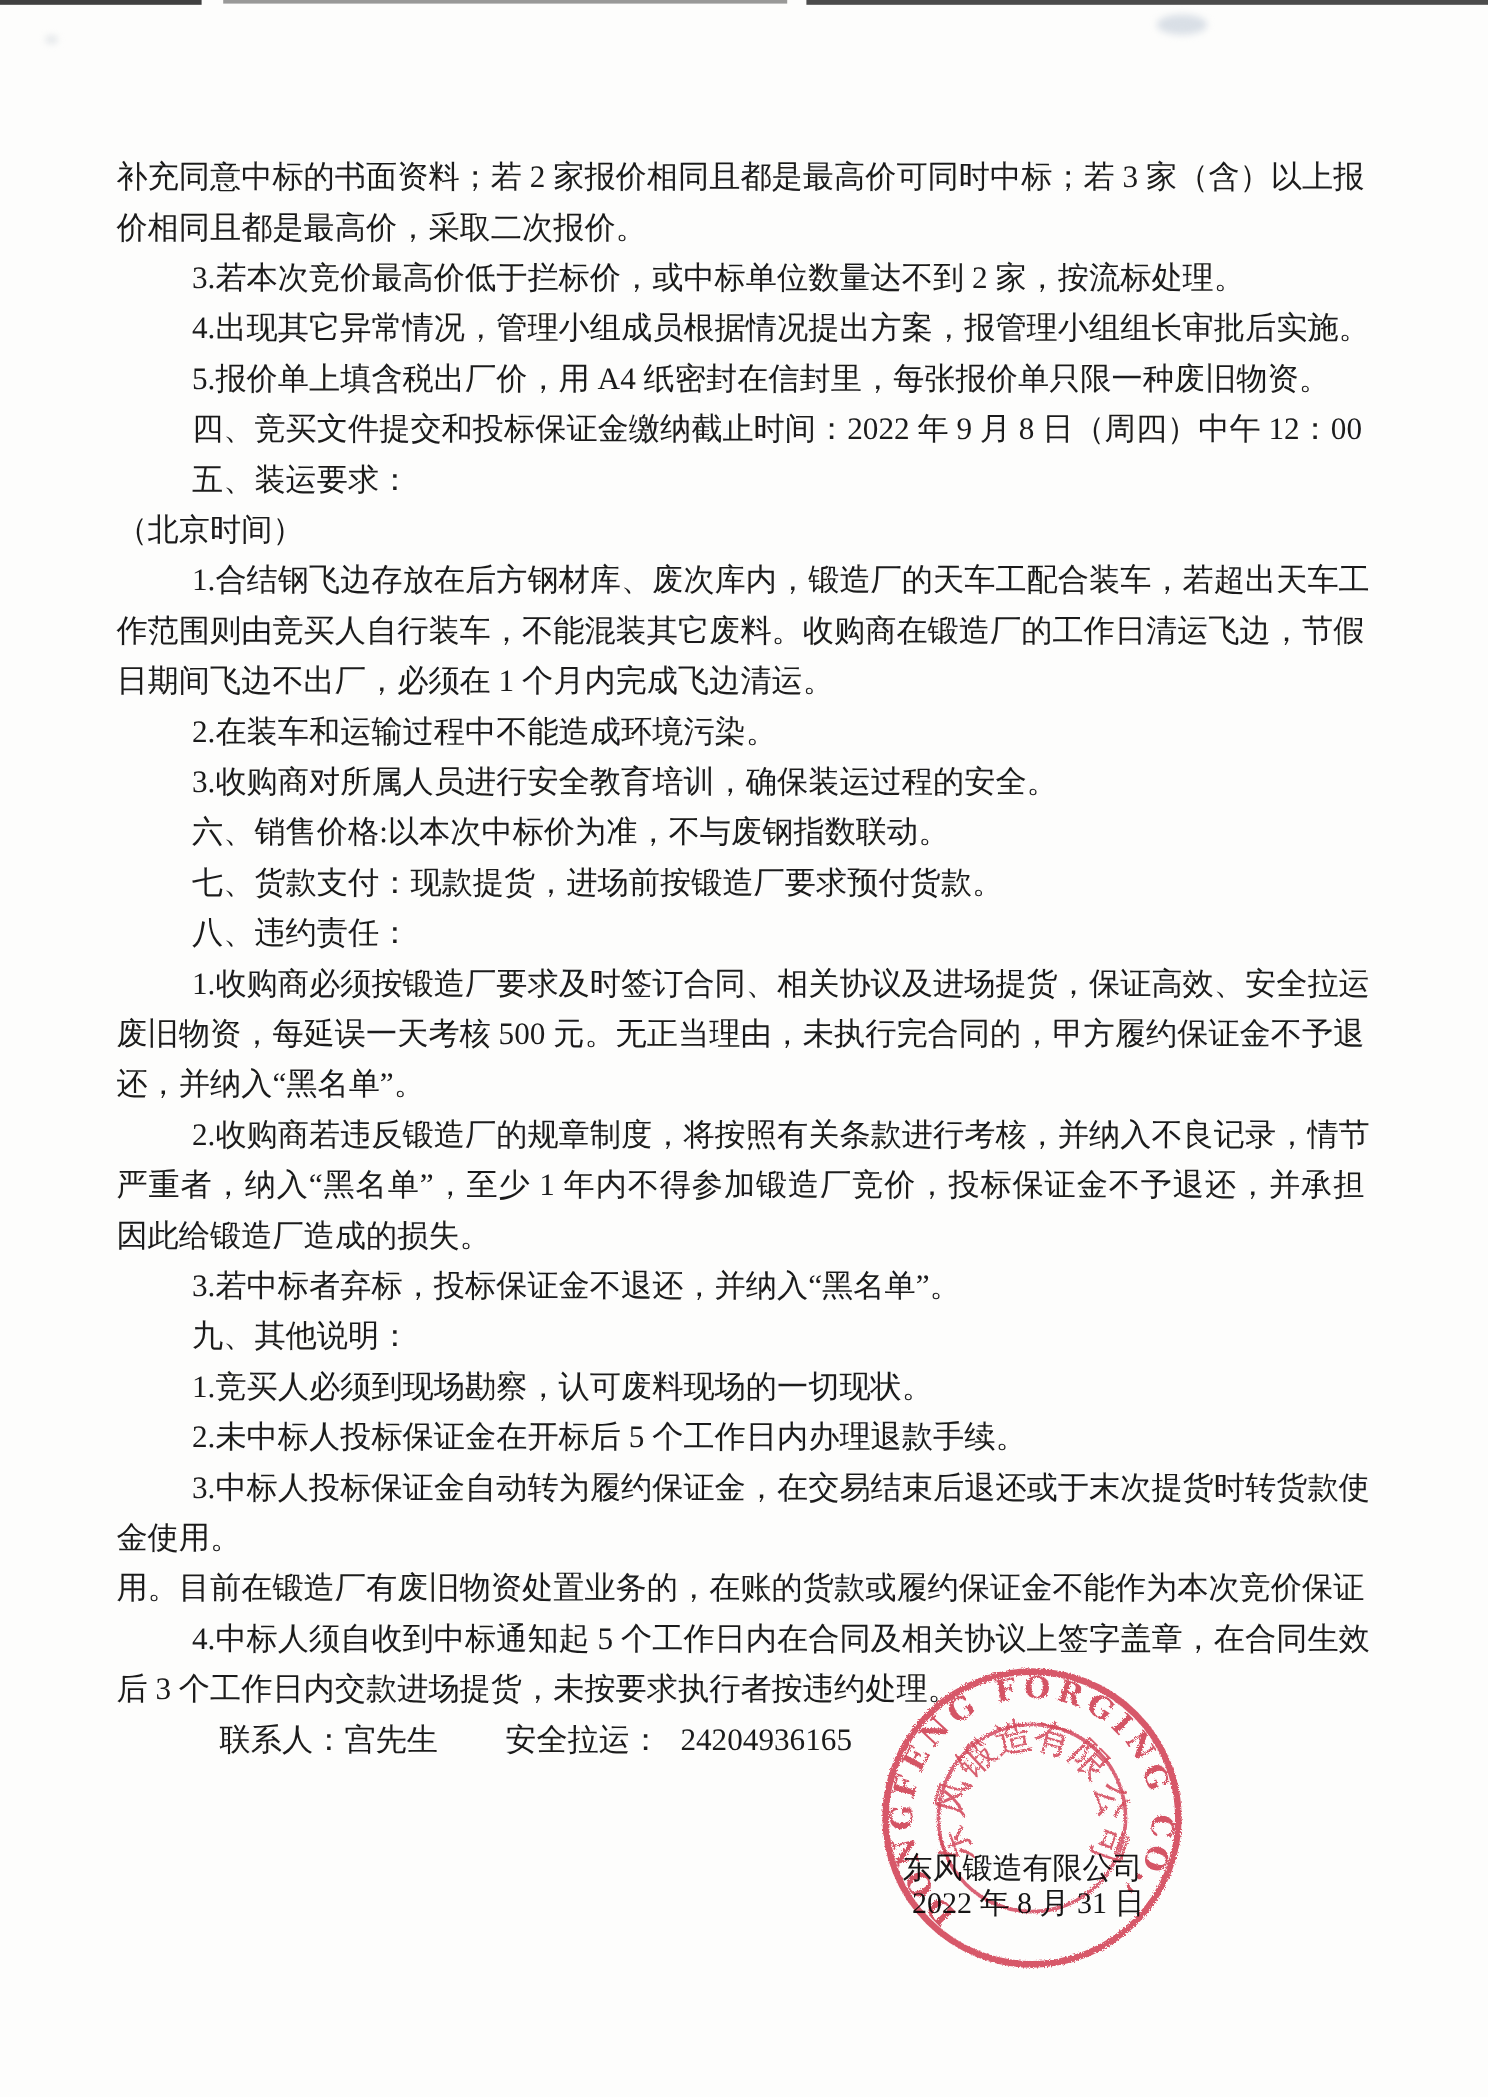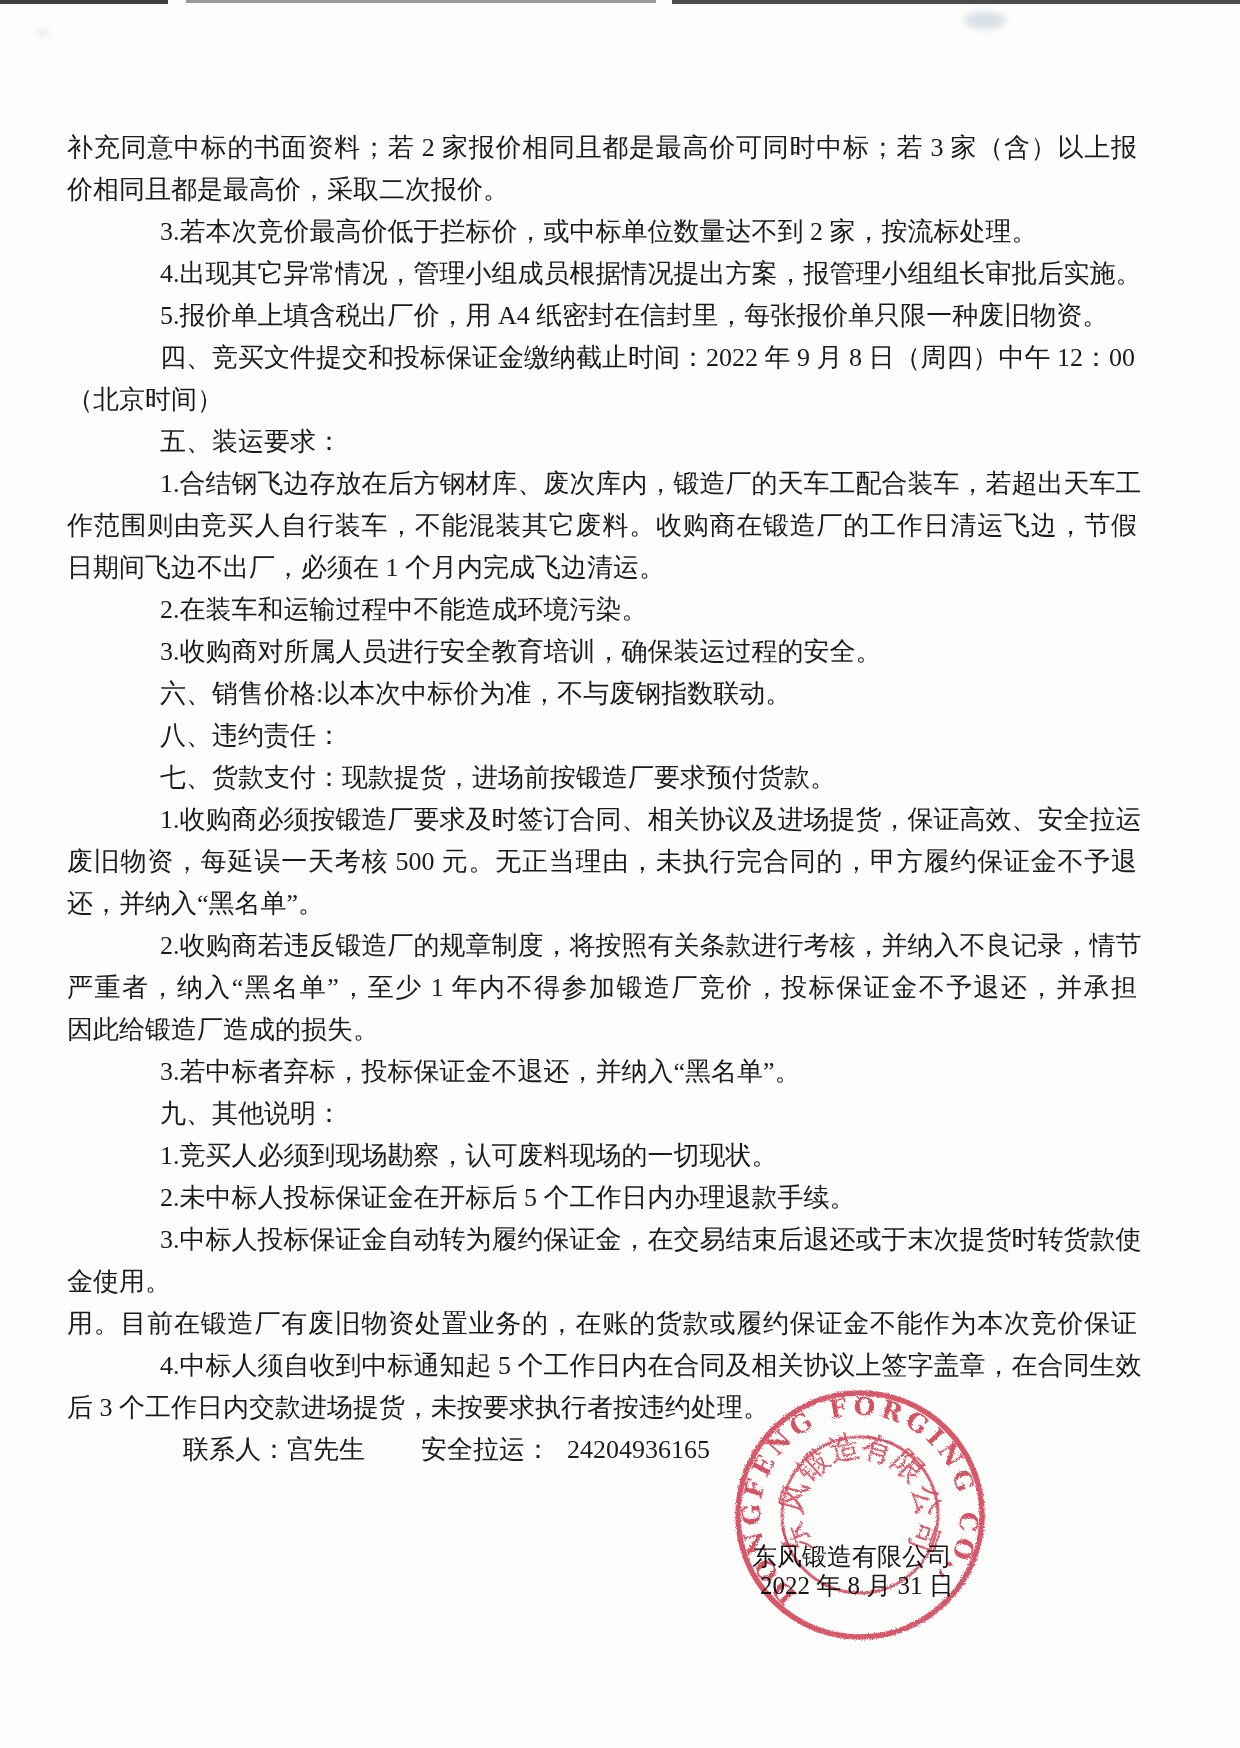--- a/index.html
+++ b/index.html
@@ -9,21 +9,21 @@
     font-family:"Liberation Serif","DejaVu Serif",serif;
     color:#1b1b1b;
   }
   
   .edge-strip{position:absolute;background:#1f1f1f;}
   .smudge{position:absolute;border-radius:50%;filter:blur(3px);}
   
   .flow{position:absolute;left:0;top:127px;width:1240px;}
   .line{
     height:42px;line-height:42px;font-size:26px;
-    padding-left:67px;padding-right:103px;
+    padding-left:97px;padding-right:103px;
     white-space:nowrap;
   }
   .line.indent{padding-left:160px;}
   .line.fill{text-align:justify;text-align-last:justify;}
   .contact-line{
     height:42px;line-height:42px;font-size:26px;
     padding-left:183px;white-space:nowrap;
   }
   .gap-wide{display:inline-block;width:56px;}
   .gap-small{display:inline-block;width:16px;}
@@ -57,30 +57,30 @@
   <div class="smudge" style="left:38px;top:30px;width:10px;height:6px;background:#dde1e5;"></div>
 
   <div class="flow">
     <div>
         <div class="line fill">补充同意中标的书面资料；若 2 家报价相同且都是最高价可同时中标；若 3 家（含）以上报</div>
         <div class="line">价相同且都是最高价，采取二次报价。</div>
         <div class="line indent">3.若本次竞价最高价低于拦标价，或中标单位数量达不到 2 家，按流标处理。</div>
         <div class="line indent">4.出现其它异常情况，管理小组成员根据情况提出方案，报管理小组组长审批后实施。</div>
         <div class="line indent">5.报价单上填含税出厂价，用 A4 纸密封在信封里，每张报价单只限一种废旧物资。</div>
         <div class="line indent">四、竞买文件提交和投标保证金缴纳截止时间：2022 年 9 月 8 日（周四）中午 12：00</div>
+        <div class="line indent">五、装运要求：</div>
         <div class="line">（北京时间）</div>
-        <div class="line indent">五、装运要求：</div>
         <div class="line indent fill">1.合结钢飞边存放在后方钢材库、废次库内，锻造厂的天车工配合装车，若超出天车工</div>
         <div class="line fill">作范围则由竞买人自行装车，不能混装其它废料。收购商在锻造厂的工作日清运飞边，节假</div>
         <div class="line">日期间飞边不出厂，必须在 1 个月内完成飞边清运。</div>
         <div class="line indent">2.在装车和运输过程中不能造成环境污染。</div>
         <div class="line indent">3.收购商对所属人员进行安全教育培训，确保装运过程的安全。</div>
         <div class="line indent">六、销售价格:以本次中标价为准，不与废钢指数联动。</div>
+        <div class="line indent">七、货款支付：现款提货，进场前按锻造厂要求预付货款。</div>
         <div class="line indent">八、违约责任：</div>
-        <div class="line indent">七、货款支付：现款提货，进场前按锻造厂要求预付货款。</div>
         <div class="line indent fill">1.收购商必须按锻造厂要求及时签订合同、相关协议及进场提货，保证高效、安全拉运</div>
         <div class="line fill">废旧物资，每延误一天考核 500 元。无正当理由，未执行完合同的，甲方履约保证金不予退</div>
         <div class="line">还，并纳入“黑名单”。</div>
         <div class="line indent fill">2.收购商若违反锻造厂的规章制度，将按照有关条款进行考核，并纳入不良记录，情节</div>
         <div class="line fill">严重者，纳入“黑名单”，至少 1 年内不得参加锻造厂竞价，投标保证金不予退还，并承担</div>
         <div class="line">因此给锻造厂造成的损失。</div>
         <div class="line indent">3.若中标者弃标，投标保证金不退还，并纳入“黑名单”。</div>
         <div class="line indent">九、其他说明：</div>
         <div class="line indent">1.竞买人必须到现场勘察，认可废料现场的一切现状。</div>
         <div class="line indent">2.未中标人投标保证金在开标后 5 个工作日内办理退款手续。</div>

